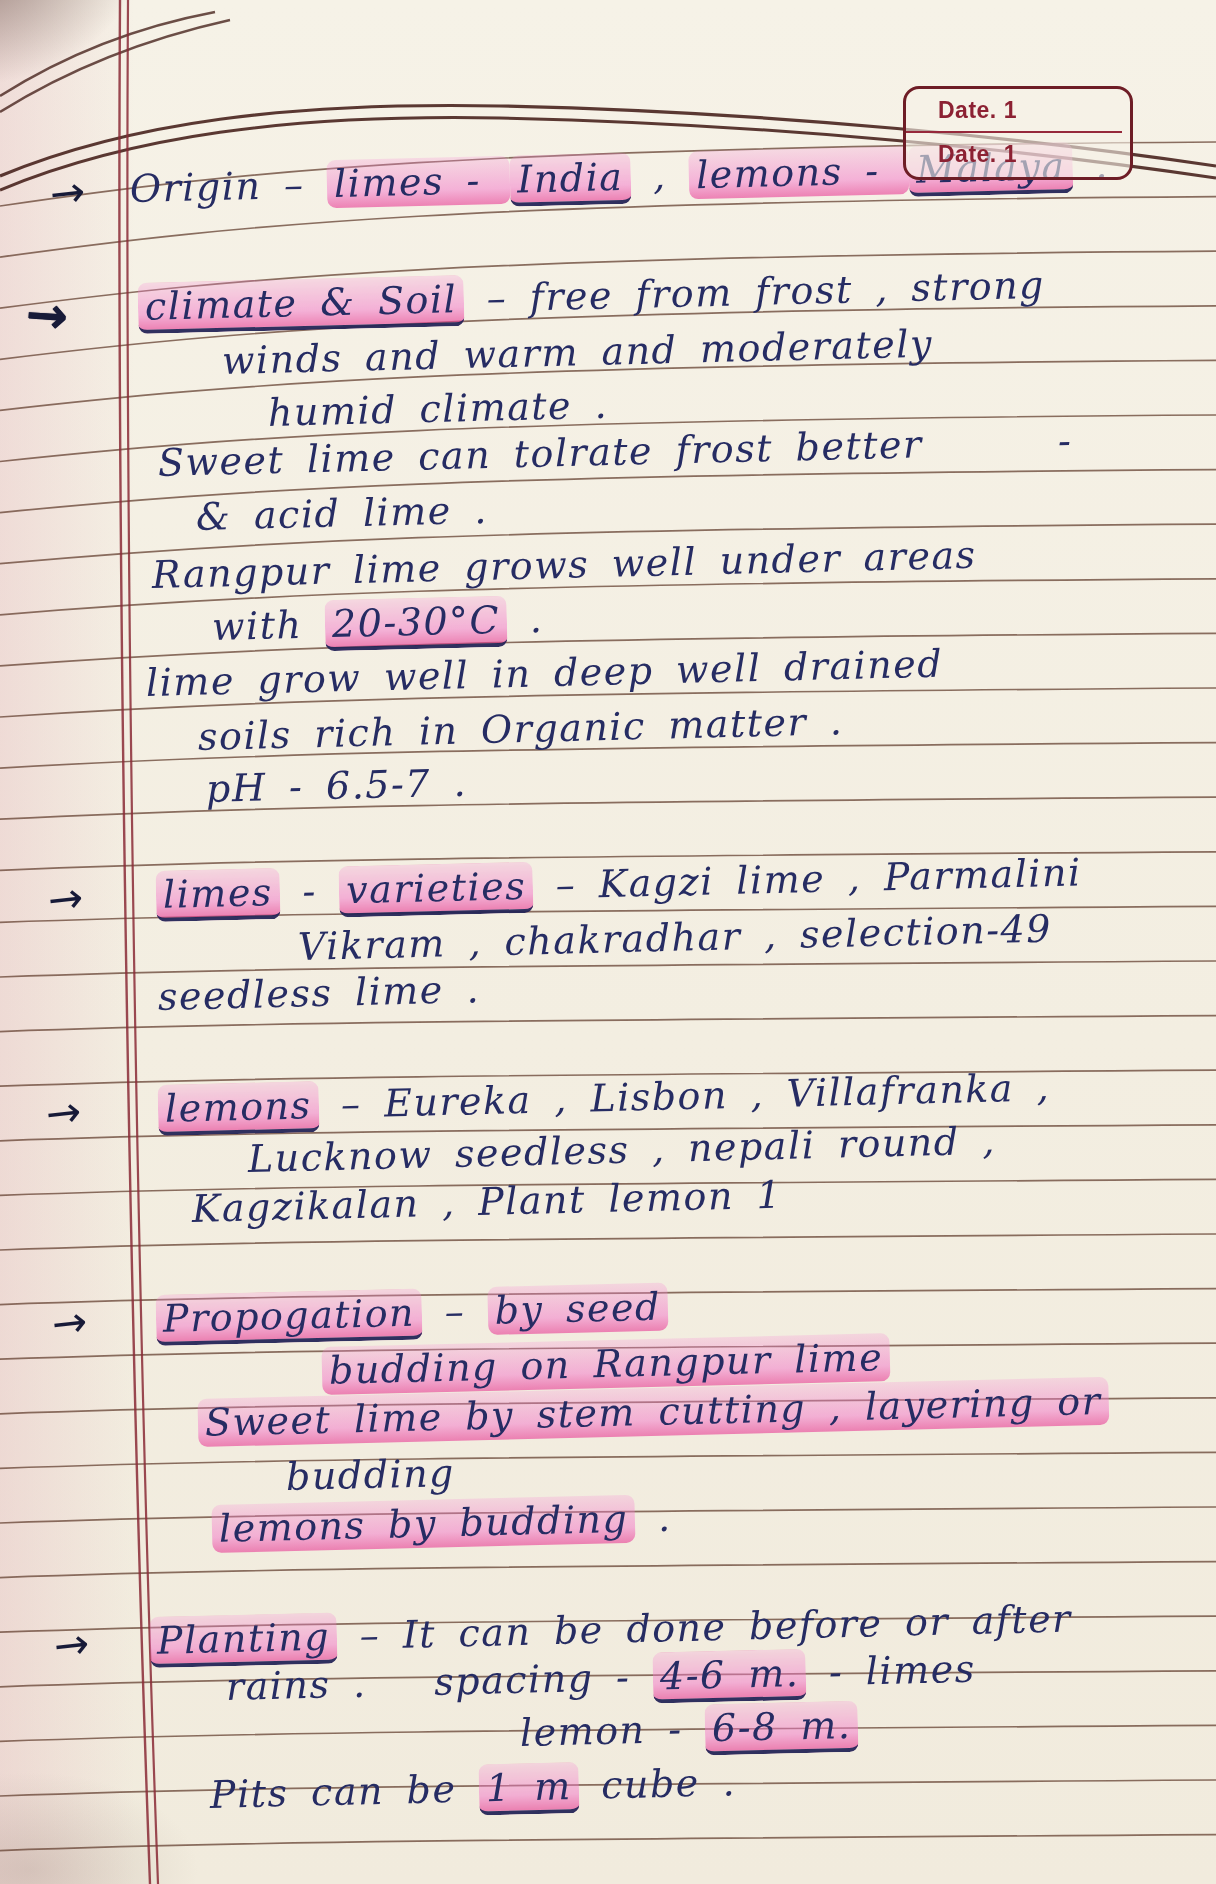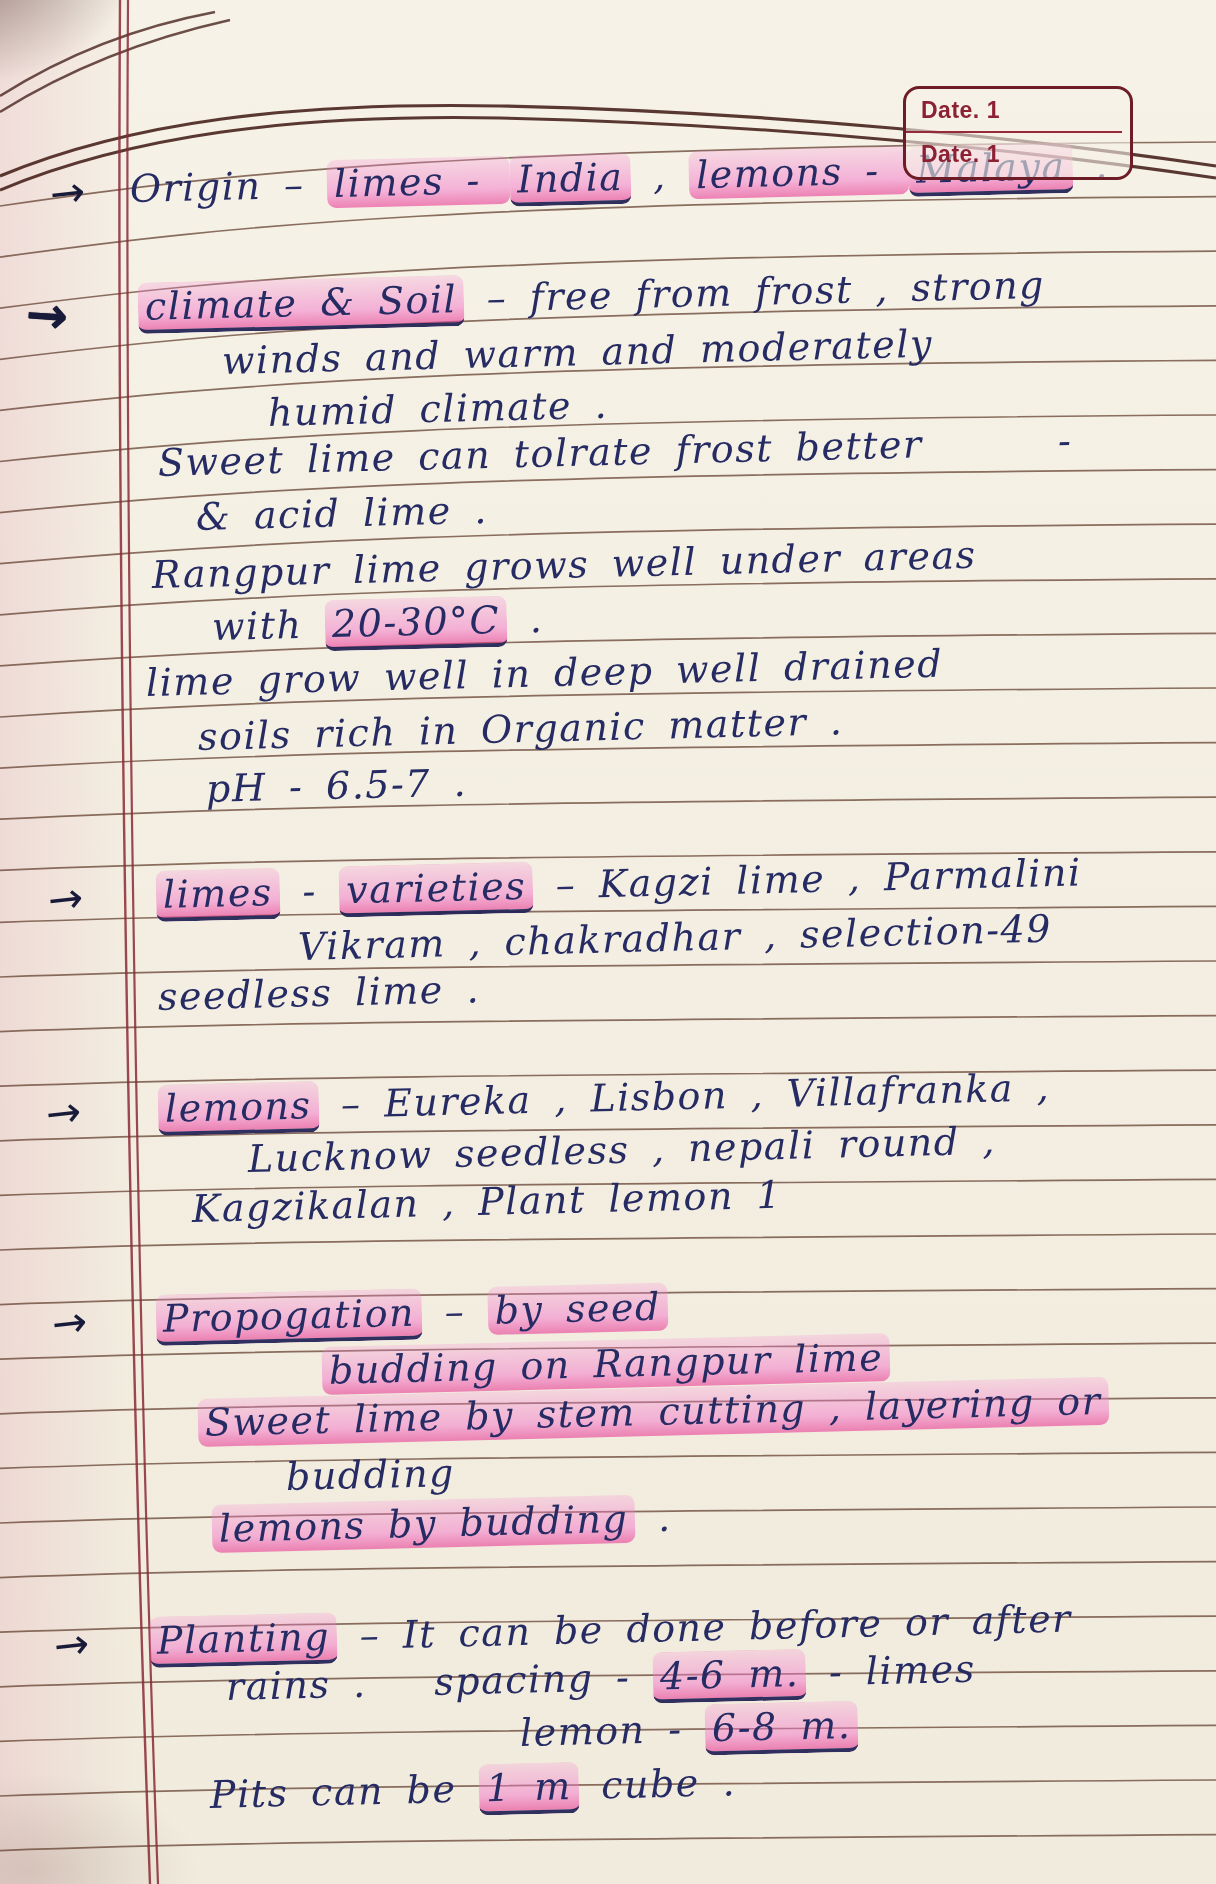--- a/index.html
+++ b/index.html
@@ -34,21 +34,21 @@
     font-size:42px;color:#171a38;transform:rotate(-6deg);
   }
   .arrow.bold{font-weight:bold;font-size:50px;text-shadow:0 0 1px #171a38,0.5px 0.5px 0 #171a38;transform:rotate(4deg);}
   .datebox{
     position:absolute;left:903px;top:86px;width:224px;height:88px;
     border:3.5px solid #6e1d26;border-radius:16px;z-index:3;
     background:rgba(246,242,231,0.6);
     font-family:"Liberation Sans",sans-serif;font-weight:bold;
     color:#8c2133;font-size:23px;
   }
-  .datebox .row{height:42px;display:flex;align-items:center;padding-left:15px;letter-spacing:0.5px;}
+  .datebox .row{height:42px;display:flex;align-items:center;padding-left:32px;letter-spacing:0.5px;}
   .datebox .row.first{border-bottom:2.5px solid #96293b;margin-right:8px;}
 </style>
 </head>
 <body>
 
 <div class="sheet">
 
   <svg class="rules" width="1216" height="1884" viewBox="0 0 1216 1884">
       <path d="M 0 206 C 240 170.8, 470 147, 1216 142" fill="none" stroke="#6a4839" stroke-width="1.7" opacity="0.78"></path>
       <path d="M 0 257.1 C 240 223.82500000000002, 470 201.6, 1216 196.6" fill="none" stroke="#6a4839" stroke-width="1.7" opacity="0.78"></path>

